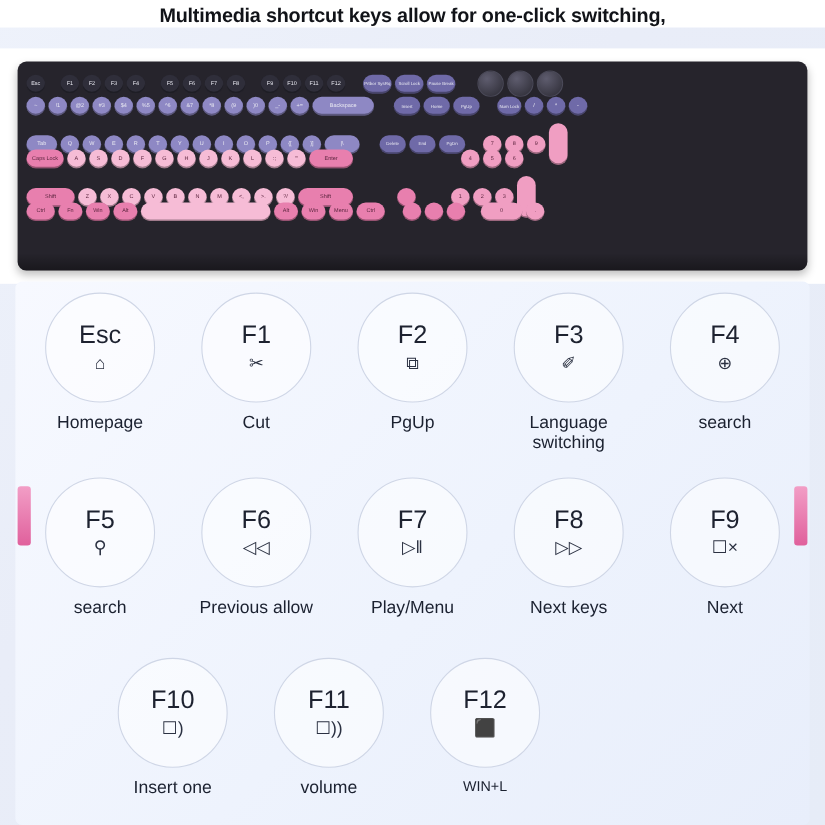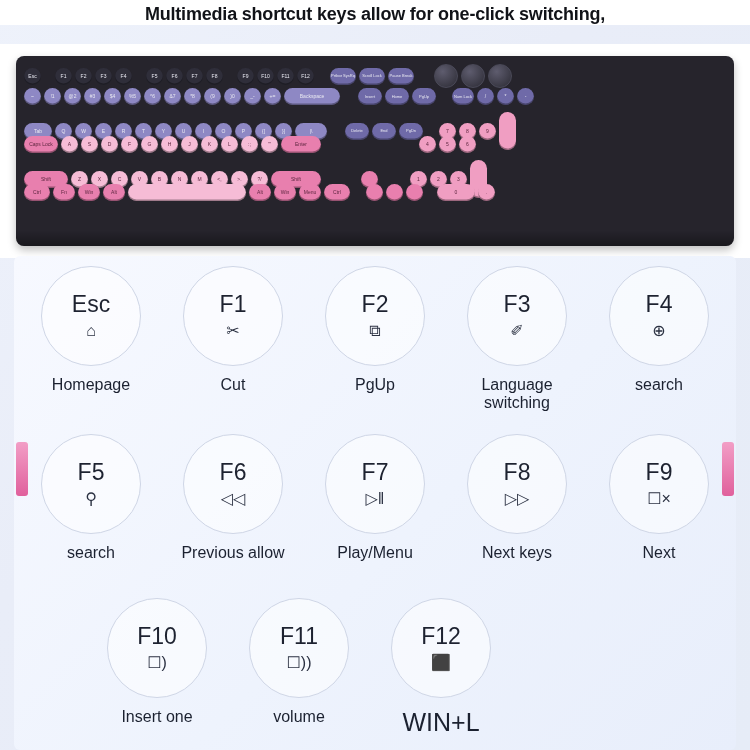--- a/index.html
+++ b/index.html
@@ -174,21 +174,21 @@
     justify-content: center;
   }
   .caption {
     margin-top: 10px;
     font-size: 16px;
     color: #1b2130;
     text-align: center;
     line-height: 1.15;
     max-width: 130px;
   }
-  .caption.big { font-size: 25px; }
+  .caption.big { font-size: 13px; }
   .r1 { top: 10px; }
   .r2 { top: 178px; }
   .r3 { top: 342px; }
 </style>
 </head>
 <body>
 
 <div class="page">
 
   <div class="headline">

